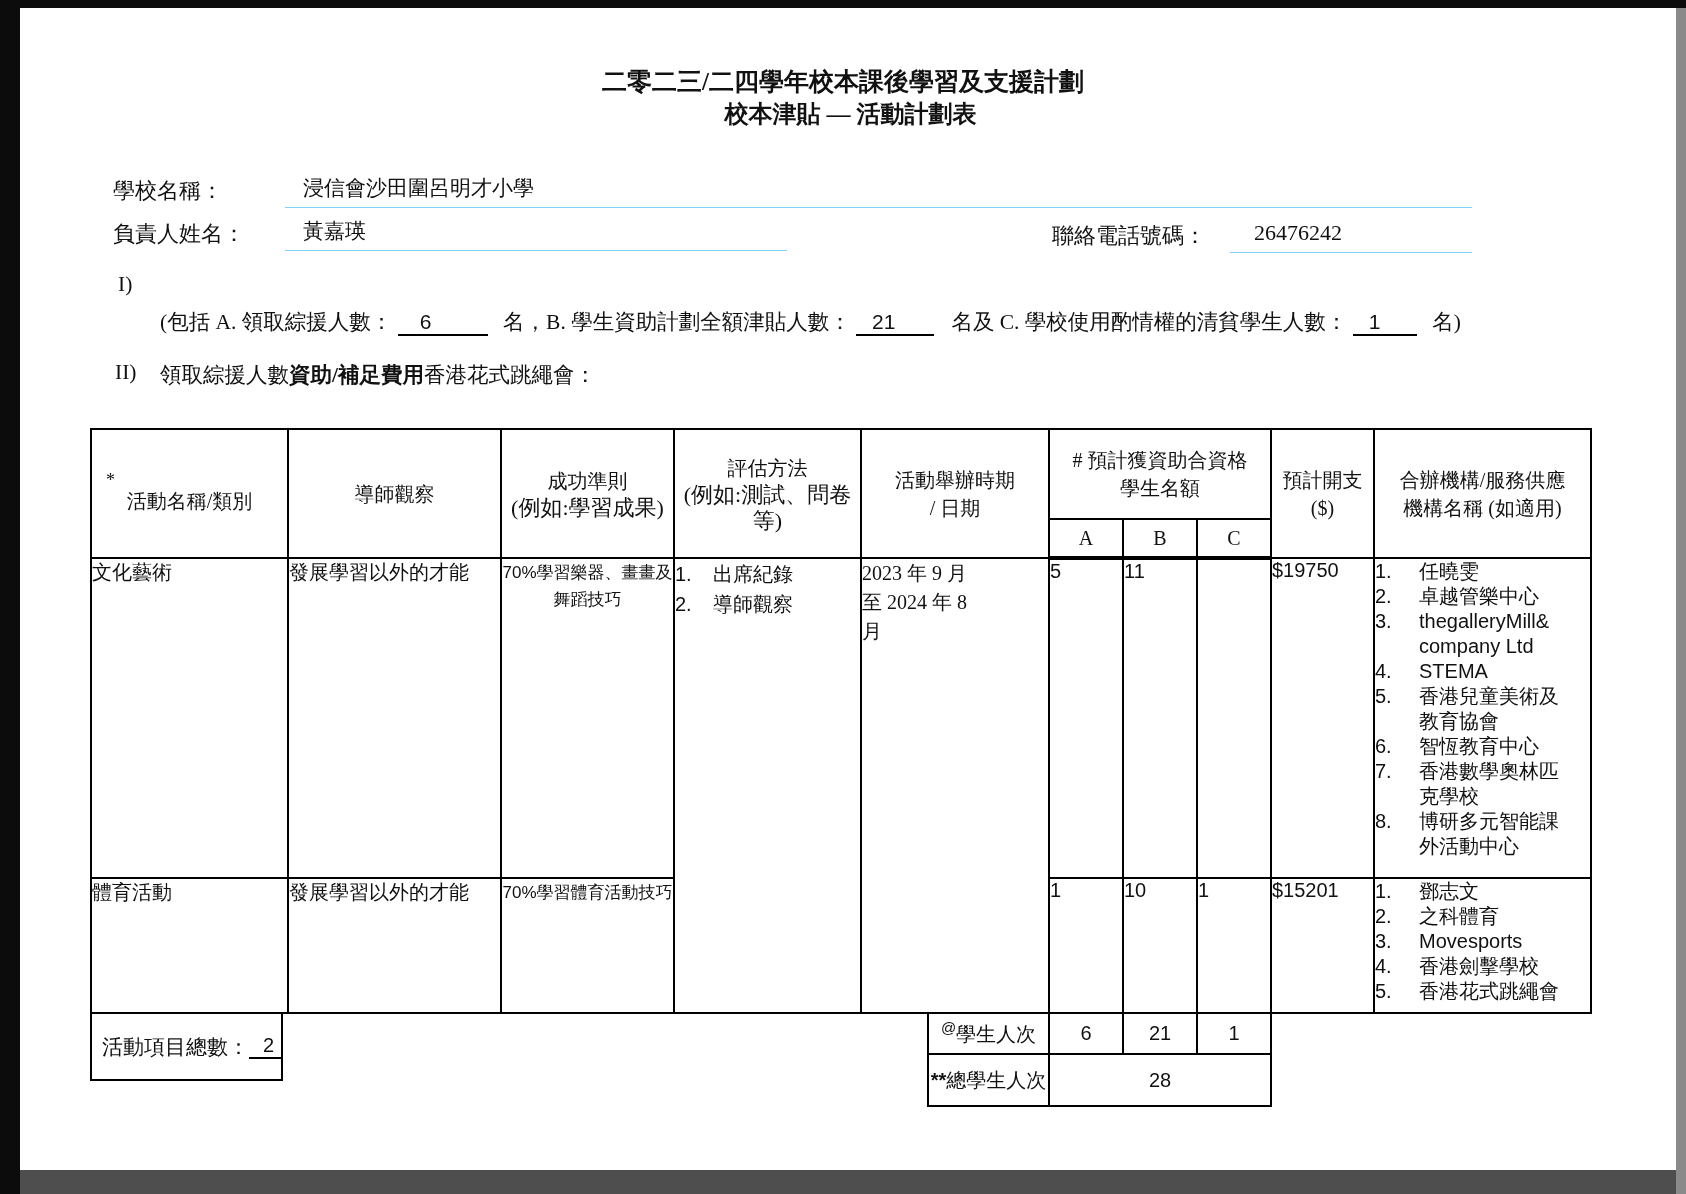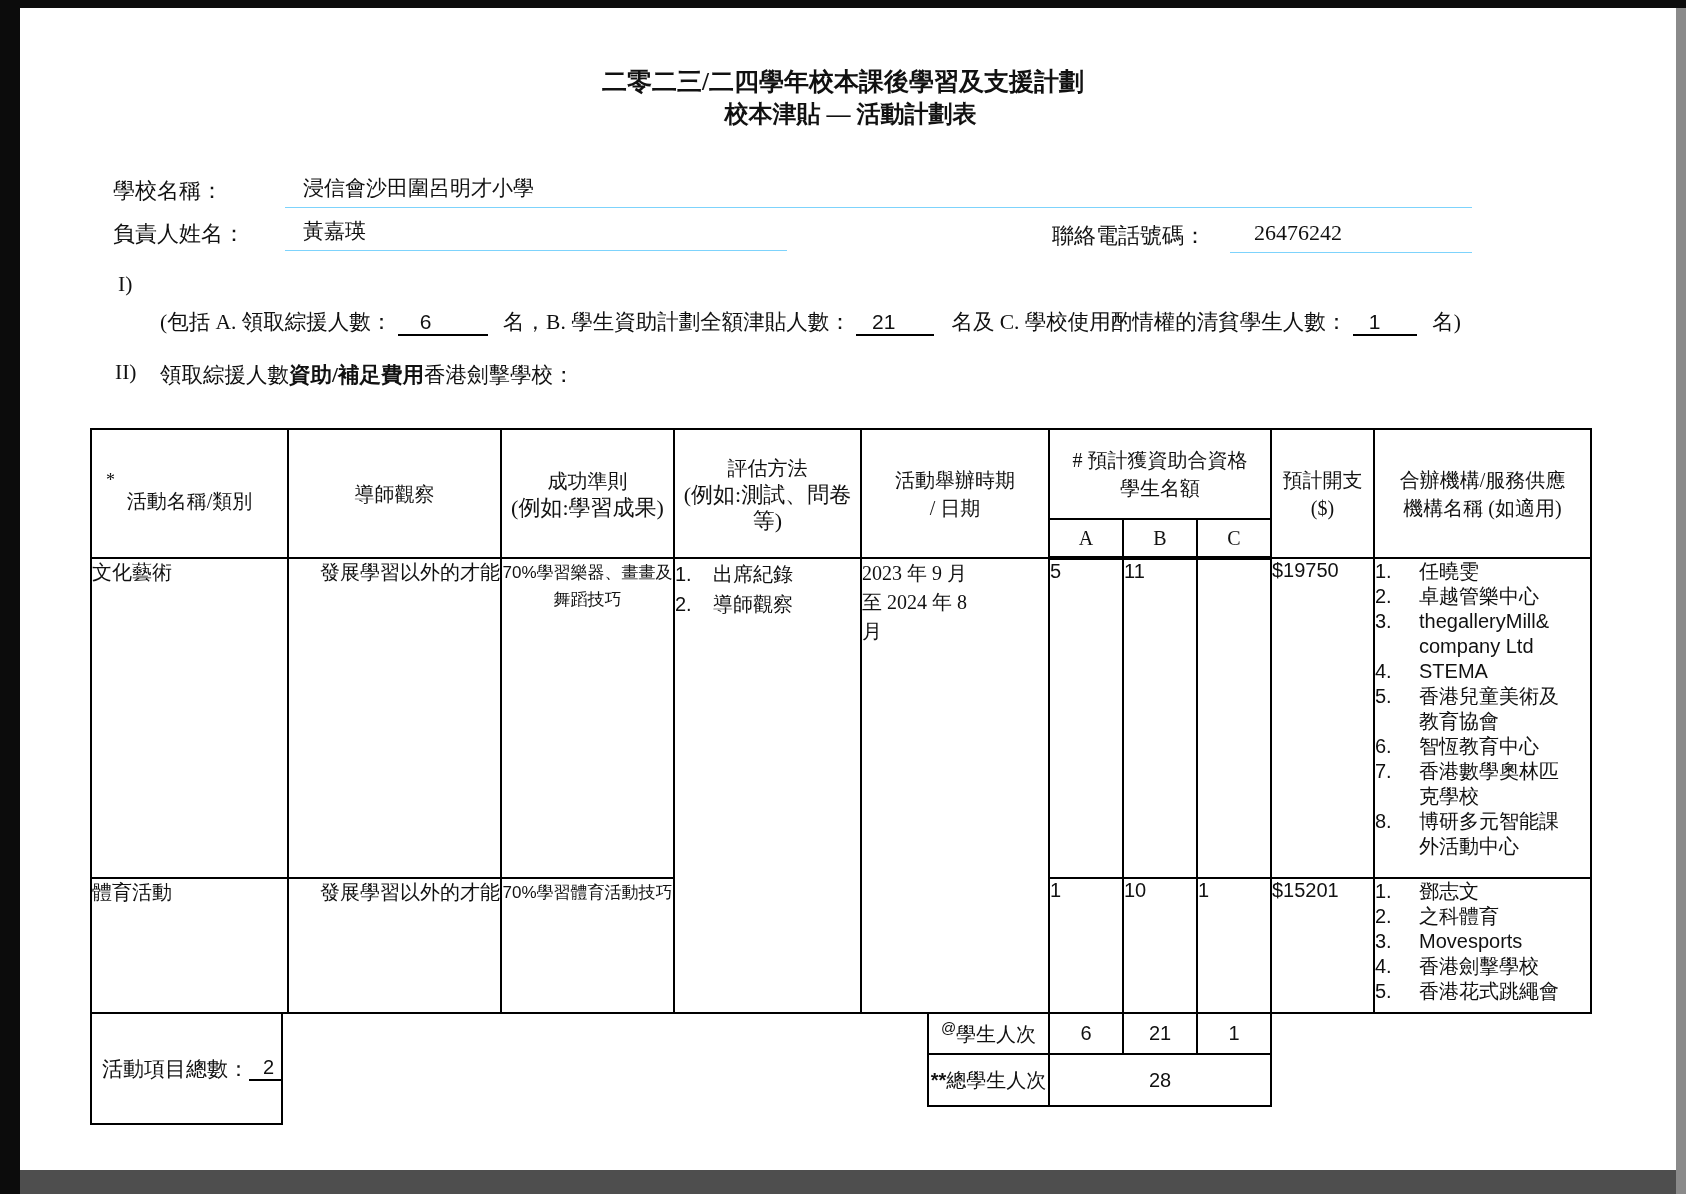--- a/index.html
+++ b/index.html
@@ -30,36 +30,36 @@
   table.main th{font-size:20px;text-align:center;vertical-align:middle;line-height:30px;}
   th.hb,tr.hrow2 th{border-bottom:4px solid #000;}
   tr.hrow1{height:90px;}
   tr.hrow2{height:39px;}
   tr.drow1{height:320px;}
   tr.drow2{height:135px;}
   .hdr-sub{font-size:22px;line-height:26px;display:block;}
   .hdr-main{display:block;line-height:28px;}
   .star-line{display:block;text-align:left;padding-left:14px;height:14px;line-height:14px;font-size:18px;}
   td.c-activity{font-size:20px;padding:3px 4px;font-family:"Liberation Sans","DejaVu Sans",sans-serif;text-align:left;}
-  td.c-objective{vertical-align:middle;text-align:right;font-size:20px;}
+  td.c-objective{vertical-align:middle;text-align:left;font-size:20px;}
   td.c-criteria{vertical-align:middle;text-align:center;font-size:17px;line-height:27px;
                 font-family:"Liberation Sans","DejaVu Sans",sans-serif;padding:0 2px;}
   td.c-eval{padding:5px 0 0 60px;font-size:20px;}
   .eval-li{display:flex;line-height:30px;}
   .eval-num{width:38px;font-family:"Liberation Sans","DejaVu Sans",sans-serif;}
   td.c-period{padding:4px 0 0 5px;font-size:20px;}
   .period-inner{width:120px;line-height:29px;}
   td.c-abc{padding:1px 3px;font-size:20px;font-family:"Liberation Sans","DejaVu Sans",sans-serif;text-align:left;}
   td.c-expense{padding:1px 4px;font-size:20px;font-family:"Liberation Sans","DejaVu Sans",sans-serif;text-align:left;}
   td.c-orgs{padding:2px 0 2px 4px;}
   .org-li{display:flex;font-size:20px;line-height:25px;font-family:"Liberation Sans","DejaVu Sans",sans-serif;}
   .org-num{width:44px;}
   .org-name{width:158px;}
   
-  .total-box{left:90px;top:1012px;width:193px;height:113px;border:2.5px solid #000;box-sizing:border-box;
+  .total-box{left:90px;top:1012px;width:193px;height:69px;border:2.5px solid #000;box-sizing:border-box;
              display:flex;align-items:center;padding-left:10px;font-size:21px;white-space:nowrap;}
   table.sum{position:absolute;left:927px;top:1012px;width:343px;border-collapse:collapse;table-layout:fixed;}
   table.sum td{border:2.5px solid #000;text-align:center;vertical-align:middle;padding:0;}
   tr.sum-r1{height:41px;}
   tr.sum-r2{height:52px;}
   .sum-label{font-size:20px;margin-left:32px;}
   .sum-val{font-size:20px;font-family:"Liberation Sans","DejaVu Sans",sans-serif;}
   sup.at{font-family:"Liberation Sans","DejaVu Sans",sans-serif;font-size:15px;}
   .grand-stars{font-weight:bold;font-family:"Liberation Sans","DejaVu Sans",sans-serif;}
 </style>
@@ -99,21 +99,21 @@
     <span class="numbox" style="width:68px;padding-left:22px;">6</span>
     <span style="margin-left:10px;">名，B. 學生資助計劃全額津貼人數：</span>
     <span class="numbox" style="width:62px;padding-left:16px;">21</span>
     <span style="margin-left:12px;">名及 C. 學校使用酌情權的清貧學生人數：</span>
     <span class="numbox" style="width:48px;padding-left:16px;">1</span>
     <span style="margin-left:10px;">名)</span>
   </div>
 
   <div class="abs sec-line" style="left:115px;top:360px;">II)</div>
   <div class="abs sec-line" style="left:160px;top:360px;">
-    <span>領取綜援人數</span><b>資助/補足費用</b><span>香港劍擊學校：</span>
+    <span>領取綜援人數</span><b>資助/補足費用</b><span>香港花式跳繩會：</span>
   </div>
 
   <table class="main">
     <colgroup>
       <col style="width:197px">
         <col style="width:213px">
         <col style="width:173px">
       <col style="width:187px">
         <col style="width:188px">
       <col style="width:74px">

